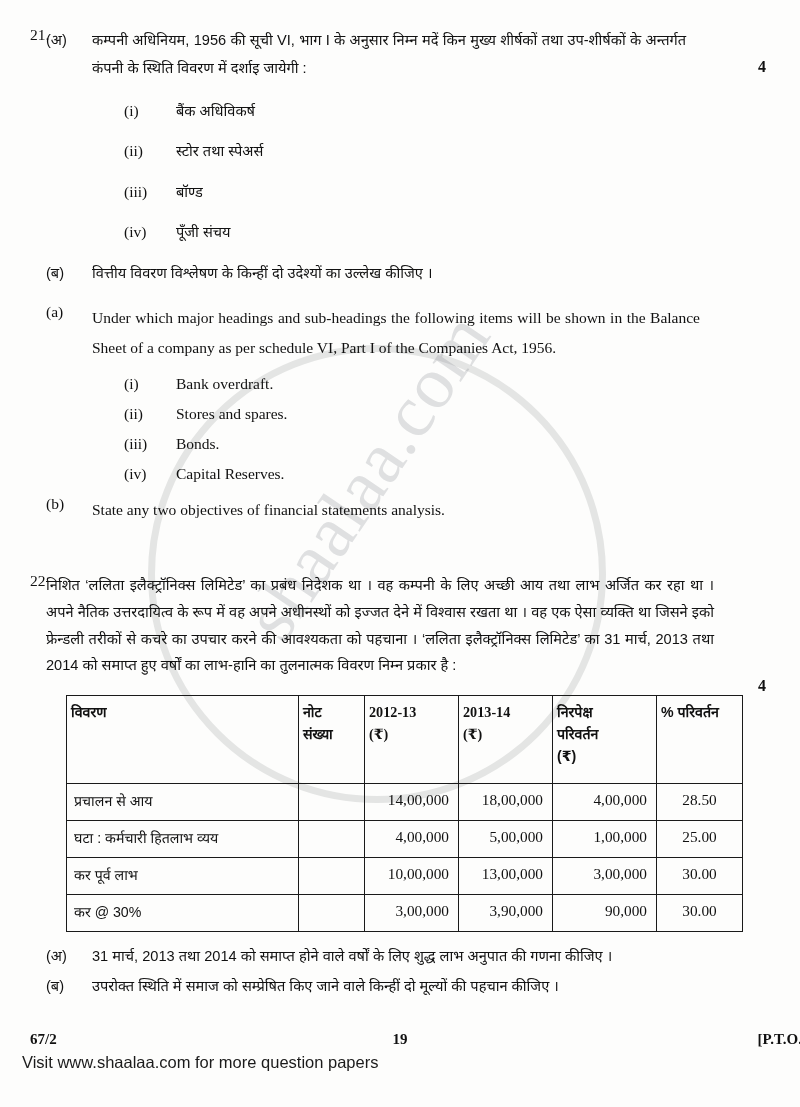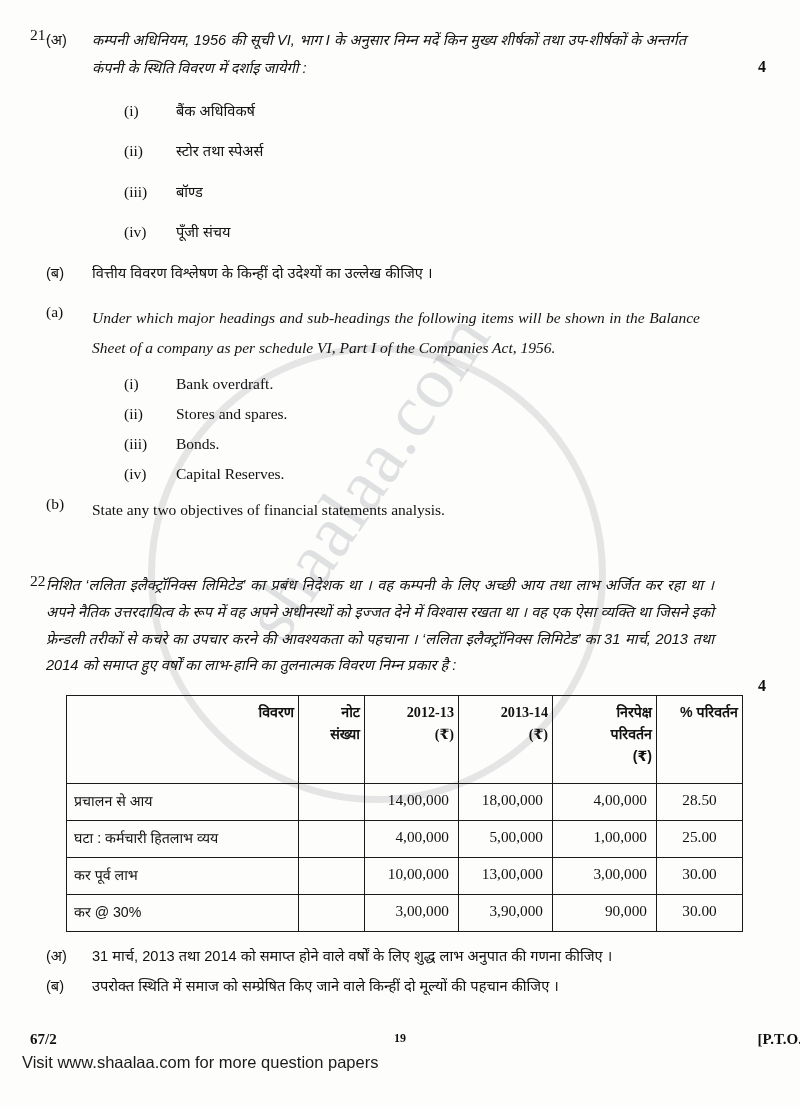--- a/index.html
+++ b/index.html
@@ -79,21 +79,21 @@
   .bodytext {
     flex: 1 1 auto;
     font-size: 15.5px;
     line-height: 1.92;
   }
   .hindi {
     font-family: "Liberation Sans", "DejaVu Sans", sans-serif;
     font-size: 14.6px;
     line-height: 1.95;
   }
-  .justify { text-align: justify; text-align-last: left; font-style: italic; }
+  .justify { text-align: justify; text-align-last: left; }
   .marks {
     position: absolute;
     right: 34px;
     font-weight: bold;
     font-size: 16px;
   }
 
   
   .sublist { margin: 0; padding: 0; }
   .subrow {
@@ -117,21 +117,21 @@
     table-layout: fixed;
     font-family: "Liberation Sans", "DejaVu Sans", sans-serif;
   }
   table.cmp td, table.cmp th {
     border: 1.3px solid #1a1a1a;
     padding: 0;
     vertical-align: top;
   }
   table.cmp th {
     font-weight: bold;
-    text-align: right;
+    text-align: left;
     padding: 5px 4px 16px 4px;
     font-size: 14.2px;
     line-height: 1.55;
   }
   th.num-head {
     font-family: "Liberation Serif", "DejaVu Serif", serif;
     font-size: 15.5px;
   }
   table.cmp td.lbl {
     text-align: left;
@@ -170,21 +170,21 @@
     left: 30px; top: 0;
     font-weight: bold;
     font-size: 15px;
   }
   .f-center {
     position: absolute;
     left: 0; top: 0;
     width: 800px;
     text-align: center;
     font-weight: bold;
-    font-size: 12px;
+    font-size: 15px;
   }
   .f-right {
     position: absolute;
     right: 34px; top: 0;
     font-weight: bold;
     font-size: 15px;
   }
   .f-visit {
     position: absolute;
     left: 22px;

